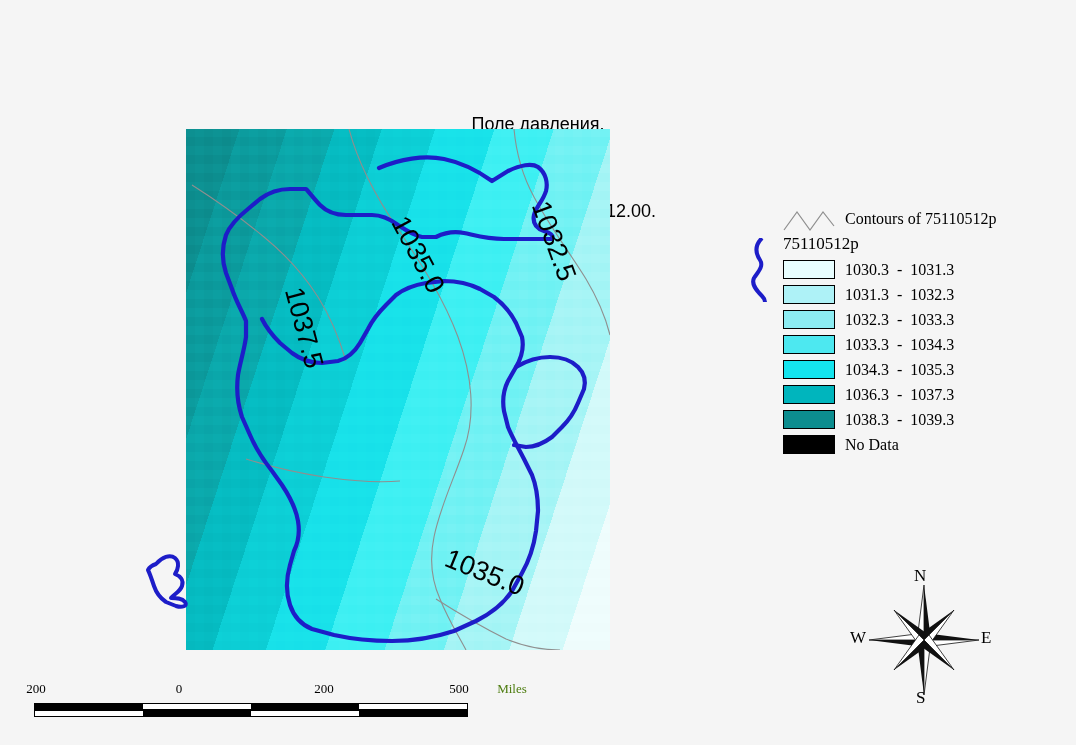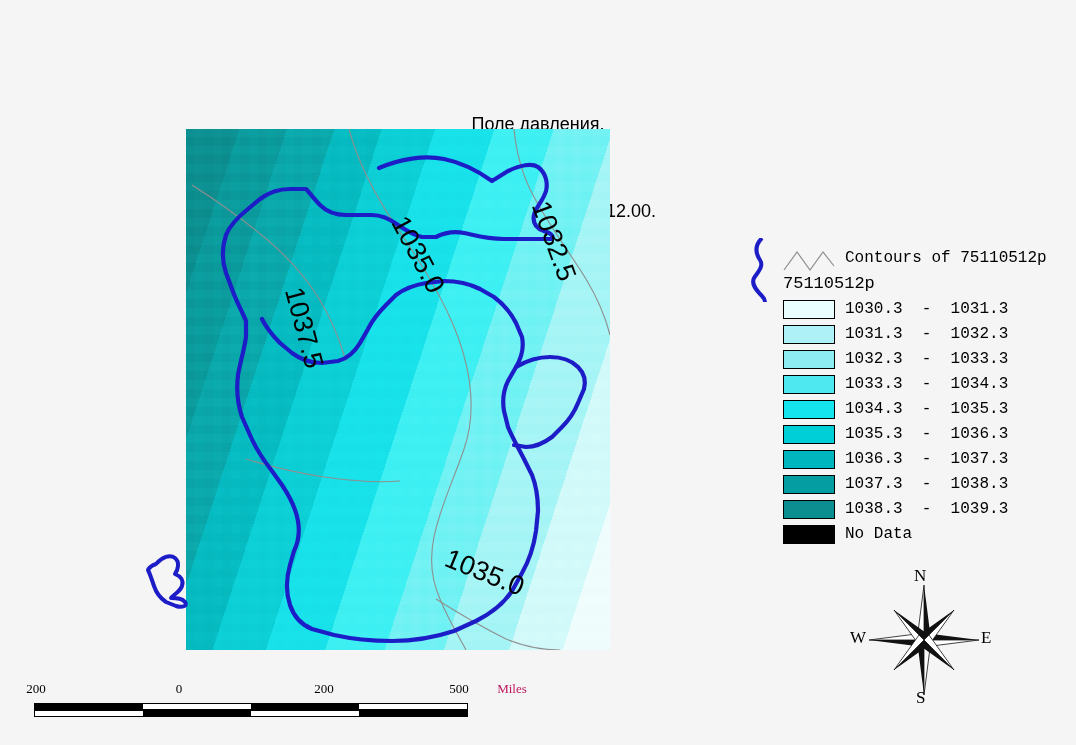--- a/index.html
+++ b/index.html
@@ -83,25 +83,25 @@
   #sb-labels{position:relative;height:18px;
     font-family:"Liberation Serif", serif;font-size:13px;color:#000;}
   #sb-labels span{position:absolute;top:0;transform:translateX(-50%);white-space:nowrap;}
   #sb-bars{position:relative;margin-top:4px;height:14px;width:434px;margin-left:0;}
   .sb-row{position:absolute;left:0;height:7px;width:434px;display:flex;border:1px solid #000;box-sizing:border-box;}
   .sb-row .cell{flex:1 1 0;}
   #sb-top{top:0;}
   #sb-bot{top:7px;}
   .cell.k{background:#000;}
   .cell.w{background:#ffffff;}
-  #sb-units{position:absolute;left:478px;top:0;font-family:"Liberation Serif",serif;font-size:13px;color:#be185d;}
+  #sb-units{position:absolute;left:478px;top:0;font-family:"Liberation Serif",serif;font-size:13px;color:#4d7c0f;}
 
   
   #legend{left:783px;top:206px;width:290px;
-    font-family:Liberation Mono, monospace;font-size:16px;color:#000;margin-top:40px;}
+    font-family:Liberation Serif, serif;font-size:16px;color:#000;}
   .lg-row{display:flex;align-items:center;height:25px;}
   .lg-sym{width:52px;height:19px;flex:0 0 52px;margin-right:10px;position:relative;}
   .lg-swatch{width:52px;height:19px;border:1.5px solid #000;box-sizing:border-box;}
   .lg-text{white-space:pre;line-height:19px;}
   #lg-contour-sym svg{display:block;}
   #lg-lakes-sym{width:52px;height:21px;border:3px solid #1d1dc8;background:#ffffff;box-sizing:border-box;}
   #lg-layer-title{height:26px;line-height:26px;font-size:17px;padding-left:0;}
   #legend-squiggle{left:748px;top:238px;}
 
   
@@ -270,35 +270,23 @@
     <div class="lg-text">1033.3  -  1034.3</div>
   </div>
   <div class="lg-row">
     <div class="lg-sym">
       <div class="lg-swatch" style="background:#14e4ee;"></div>
     </div>
     <div class="lg-text">1034.3  -  1035.3</div>
   </div>
   <div class="lg-row">
     <div class="lg-sym">
-      <div class="lg-swatch" style="background:#00cfd8;"></div>
-    </div>
-    <div class="lg-text">1035.3  -  1036.3</div>
-  </div>
-  <div class="lg-row">
-    <div class="lg-sym">
       <div class="lg-swatch" style="background:#00b5bd;"></div>
     </div>
     <div class="lg-text">1036.3  -  1037.3</div>
-  </div>
-  <div class="lg-row">
-    <div class="lg-sym">
-      <div class="lg-swatch" style="background:#049ea2;"></div>
-    </div>
-    <div class="lg-text">1037.3  -  1038.3</div>
   </div>
   <div class="lg-row">
     <div class="lg-sym">
       <div class="lg-swatch" style="background:#0c8d8f;"></div>
     </div>
     <div class="lg-text">1038.3  -  1039.3</div>
   </div>
   <div class="lg-row">
     <div class="lg-sym">
       <div class="lg-swatch" style="background:#000000;"></div>

